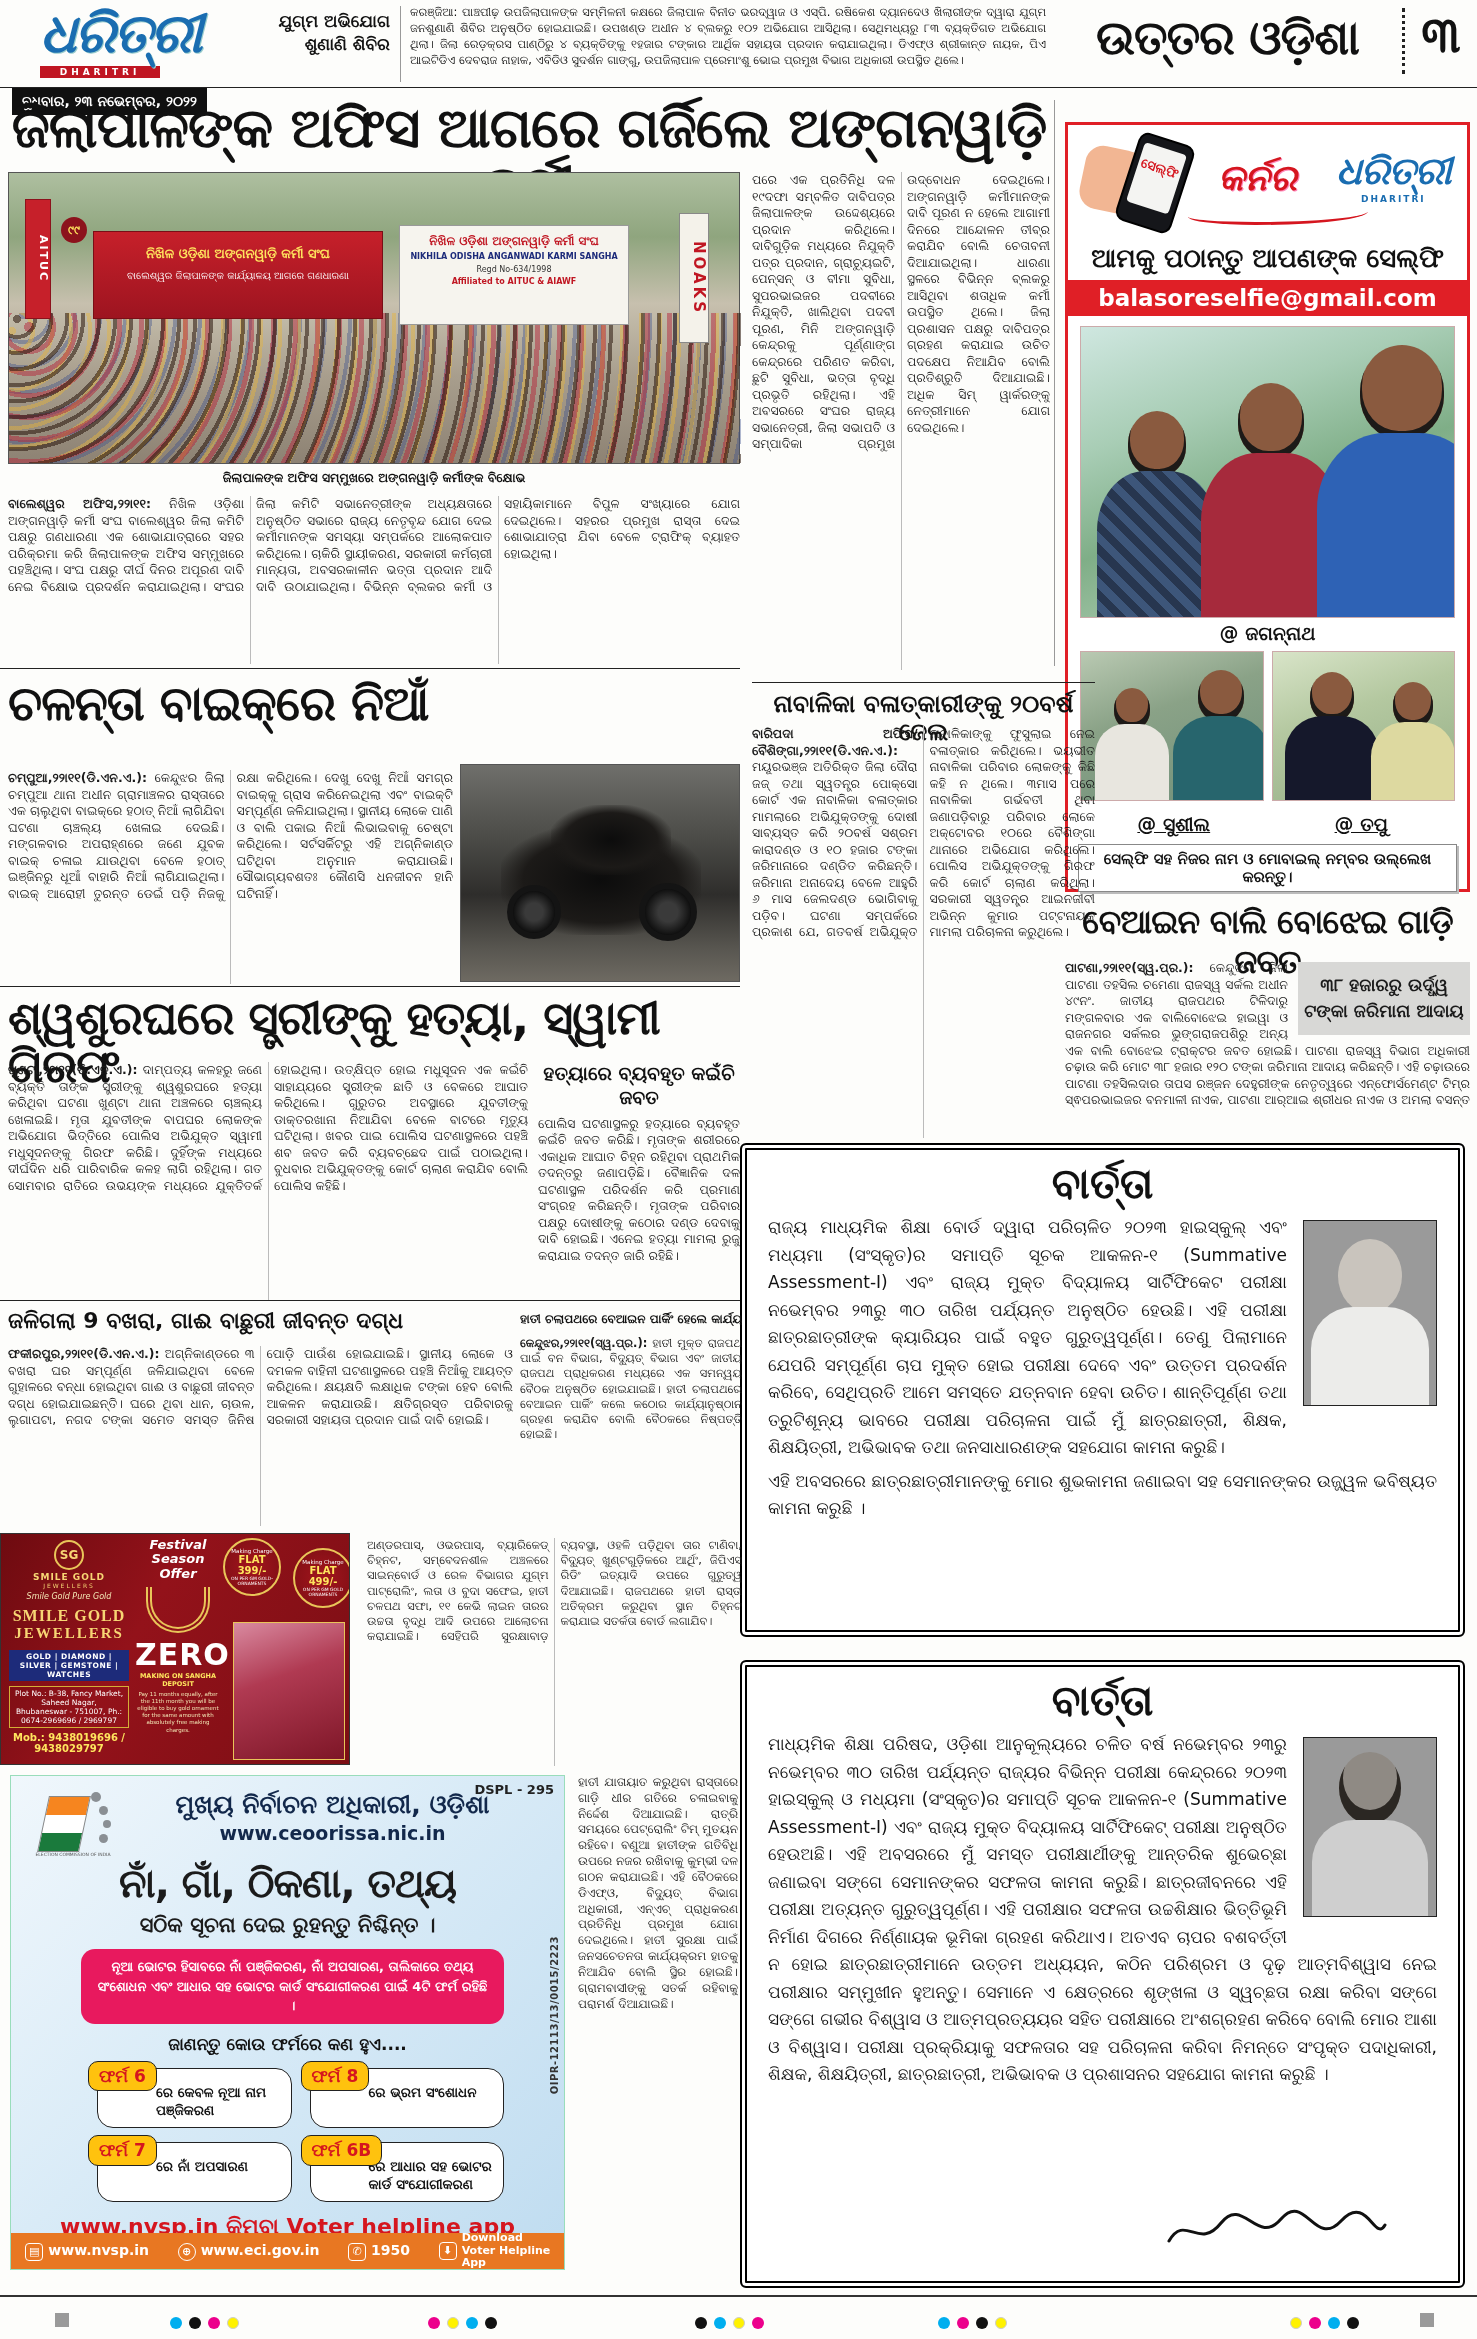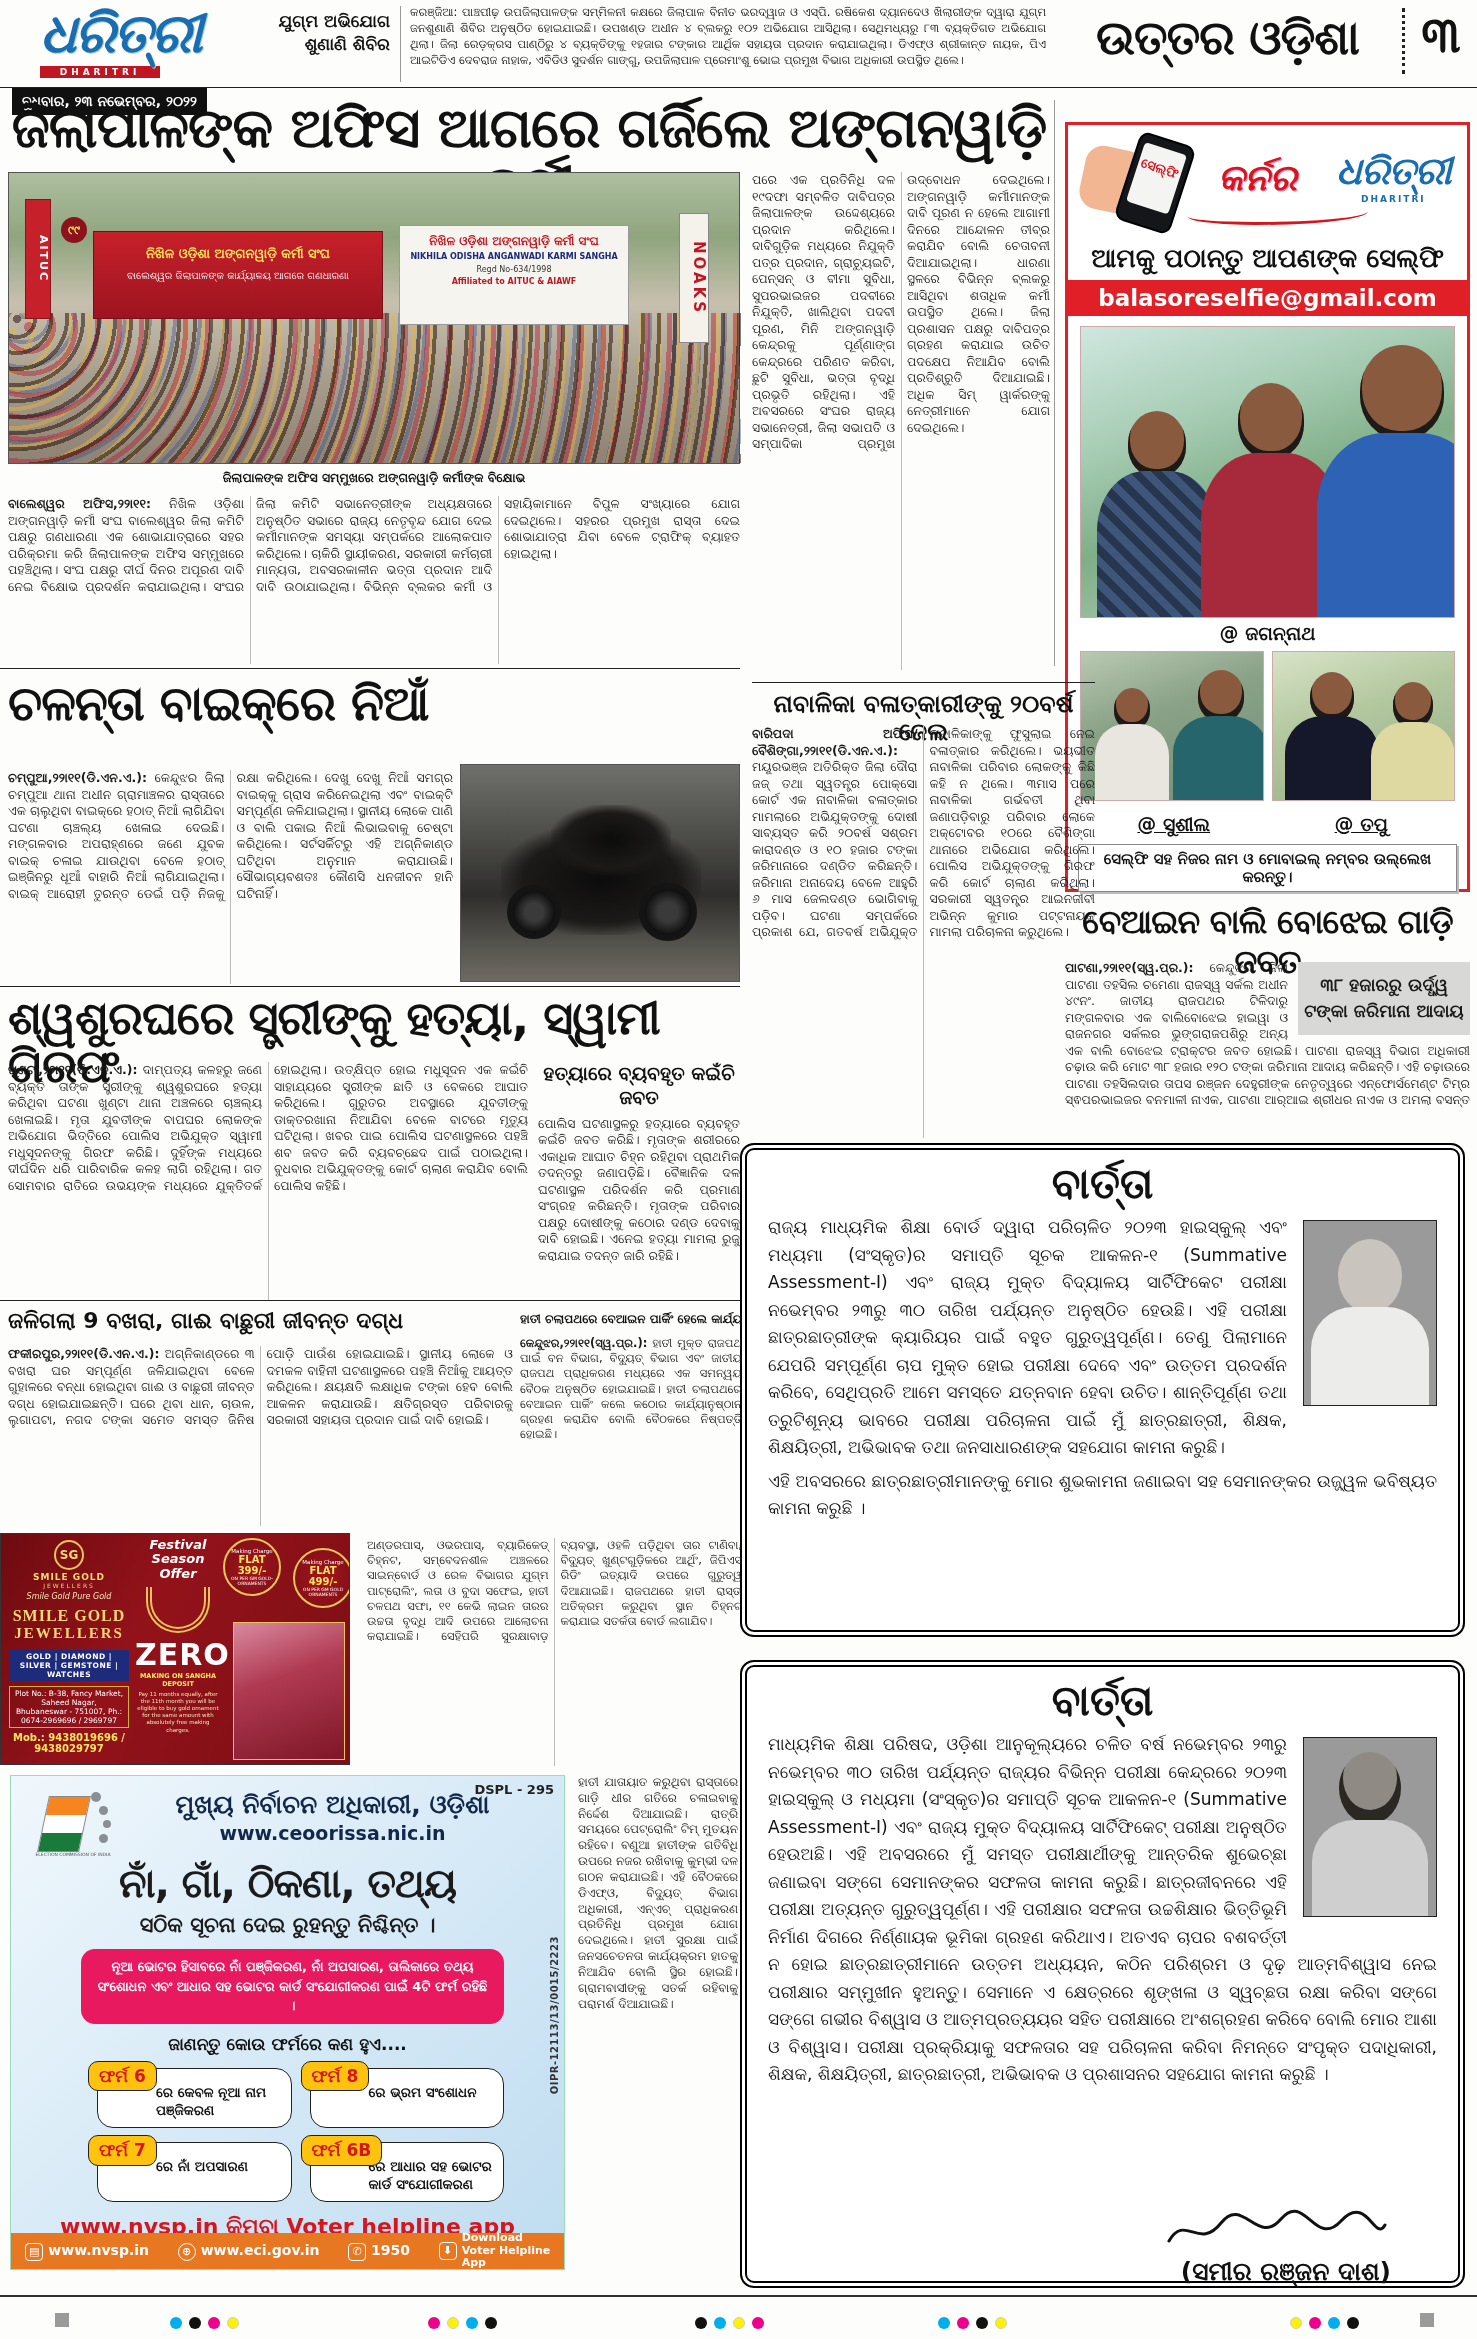--- a/index.html
+++ b/index.html
@@ -69,21 +69,21 @@
   .phone { background:#15161a; border-radius:10px; transform:rotate(18deg); border:2px solid #000; }
   .phone .scr { background:#f4f4f2; border-radius:4px; margin:8px 5px; height:70%; color:#d5161f; font-weight:700; text-align:center; }
   .brand-corner { color:#d5161f; font-size:36px; font-weight:700; font-style:italic; text-shadow:1px 1px 0 #f8b; }
   .brand-dharitri { color:#1a6db1; font-size:38px; font-weight:700; font-style:italic; letter-spacing:-1px; }
   .swoosh { border-bottom:3px solid #d5161f; border-radius:0 0 100% 60%; }
 
   
   .gray-box { background:#d8d8d6; font-size:17.5px; font-weight:700; text-align:center; padding:10px 6px; line-height:1.5; }
 
   
-  .bartta { border:2px solid #000; border-radius:14px; background:#fff; box-shadow:0 0 0 3px #fff inset,0 0 0 5px #000 inset; padding:14px 26px 6px 26px; }
+  .bartta { border:2px solid #000; border-radius:6px; background:#fff; box-shadow:0 0 0 3px #fff inset,0 0 0 5px #000 inset; padding:14px 26px 6px 26px; }
   .bartta-title { font-size:42px; font-weight:700; text-align:center; }
   .bartta-body { font-size:17px; line-height:1.62; text-align:justify; }
   .portrait { float:right; width:134px; border:1px solid #222; background:#9a9a9a; margin:6px 0 8px 16px; position:relative; overflow:hidden; }
   .portrait .phead { position:absolute; left:50%; transform:translateX(-50%); border-radius:50%; }
   .portrait .pbody { position:absolute; left:50%; transform:translateX(-50%); border-radius:42px 42px 0 0; }
   .sig-name { font-size:25px; font-weight:700; text-align:right; }
 
   
   .gold-ad { background:linear-gradient(120deg,#6e0b10 0%,#93121a 40%,#7c0e14 100%); color:#f7d674; overflow:hidden; border:1px solid #333; }
   .gold-serif { font-family:"Liberation Serif","DejaVu Serif",serif; }
@@ -379,21 +379,20 @@
       <div class="portrait" style="height:180px;">
         <div class="phead" style="top:14px;width:62px;height:72px;background:#8f8a84;box-shadow:0 -10px 0 4px #2b2723 inset;"></div>
         <div class="pbody" style="top:82px;width:116px;height:98px;background:#cfcfcf;"></div>
       </div>
       <div class="bartta-body">ମାଧ୍ୟମିକ ଶିକ୍ଷା ପରିଷଦ, ଓଡ଼ିଶା ଆନୁକୂଲ୍ୟରେ ଚଳିତ ବର୍ଷ ନଭେମ୍ବର ୨୩ରୁ ନଭେମ୍ବର ୩୦ ତାରିଖ ପର୍ଯ୍ୟନ୍ତ ରାଜ୍ୟର ବିଭିନ୍ନ ପରୀକ୍ଷା କେନ୍ଦ୍ରରେ ୨୦୨୩ ହାଇସ୍କୁଲ୍ ଓ ମଧ୍ୟମା (ସଂସ୍କୃତ)ର ସମାପ୍ତି ସୂଚକ ଆକଳନ-୧ (Summative Assessment-I) ଏବଂ ରାଜ୍ୟ ମୁକ୍ତ ବିଦ୍ୟାଳୟ ସାର୍ଟିଫିକେଟ୍ ପରୀକ୍ଷା ଅନୁଷ୍ଠିତ ହେଉଅଛି। ଏହି ଅବସରରେ ମୁଁ ସମସ୍ତ ପରୀକ୍ଷାର୍ଥୀଙ୍କୁ ଆନ୍ତରିକ ଶୁଭେଚ୍ଛା ଜଣାଇବା ସଙ୍ଗେ ସେମାନଙ୍କର ସଫଳତା କାମନା କରୁଛି। ଛାତ୍ରଜୀବନରେ ଏହି ପରୀକ୍ଷା ଅତ୍ୟନ୍ତ ଗୁରୁତ୍ୱପୂର୍ଣ୍ଣ। ଏହି ପରୀକ୍ଷାର ସଫଳତା ଉଚ୍ଚଶିକ୍ଷାର ଭିତ୍ତିଭୂମି ନିର୍ମାଣ ଦିଗରେ ନିର୍ଣ୍ଣାୟକ ଭୂମିକା ଗ୍ରହଣ କରିଥାଏ। ଅତଏବ ଚାପର ବଶବର୍ତ୍ତୀ ନ ହୋଇ ଛାତ୍ରଛାତ୍ରୀମାନେ ଉତ୍ତମ ଅଧ୍ୟୟନ, କଠିନ ପରିଶ୍ରମ ଓ ଦୃଢ଼ ଆତ୍ମବିଶ୍ୱାସ ନେଇ ପରୀକ୍ଷାର ସମ୍ମୁଖୀନ ହୁଅନ୍ତୁ। ସେମାନେ ଏ କ୍ଷେତ୍ରରେ ଶୃଙ୍ଖଳା ଓ ସ୍ୱଚ୍ଛତା ରକ୍ଷା କରିବା ସଙ୍ଗେ ସଙ୍ଗେ ଗଭୀର ବିଶ୍ୱାସ ଓ ଆତ୍ମପ୍ରତ୍ୟୟର ସହିତ ପରୀକ୍ଷାରେ ଅଂଶଗ୍ରହଣ କରିବେ ବୋଲି ମୋର ଆଶା ଓ ବିଶ୍ୱାସ। ପରୀକ୍ଷା ପ୍ରକ୍ରିୟାକୁ ସଫଳତାର ସହ ପରିଚାଳନା କରିବା ନିମନ୍ତେ ସଂପୃକ୍ତ ପଦାଧିକାରୀ, ଶିକ୍ଷକ, ଶିକ୍ଷୟିତ୍ରୀ, ଛାତ୍ରଛାତ୍ରୀ, ଅଭିଭାବକ ଓ ପ୍ରଶାସନର ସହଯୋଗ କାମନା କରୁଛି ।</div>
     </div>
     <div style="text-align:right;padding-right:46px;">
       <svg width="230" height="44" viewBox="0 0 230 44">
           <path d="M8 32 C 24 4, 38 42, 60 14 S 96 38, 120 10 S 154 40, 180 12 S 214 34, 224 16" fill="none" stroke="#111" stroke-width="3" stroke-linecap="round"></path>
         </svg>
-      <div class="sig-name">(ସମୀର ରଞ୍ଜନ ଦାଶ)</div>
     </div>
   </div>
 
   <div class="abs" style="left:0;top:2295px;width:1477px;border-top:2px solid #333;"></div>
   <div class="abs" style="left:55px;top:2313px;width:14px;height:14px;background:#9a9a9a;"></div>
   <div class="abs" style="left:170px;top:2314px;">
     <span class="regdot" style="background:#00aeef;"></span><span class="regdot" style="background:#111;"></span><span class="regdot" style="background:#ec008c;"></span><span class="regdot" style="background:#fff200;border:1px solid #ccc;"></span>
   </div>
   <div class="abs" style="left:428px;top:2314px;">
     <span class="regdot" style="background:#ec008c;"></span><span class="regdot" style="background:#fff200;border:1px solid #ccc;"></span><span class="regdot" style="background:#00aeef;"></span><span class="regdot" style="background:#111;"></span>

